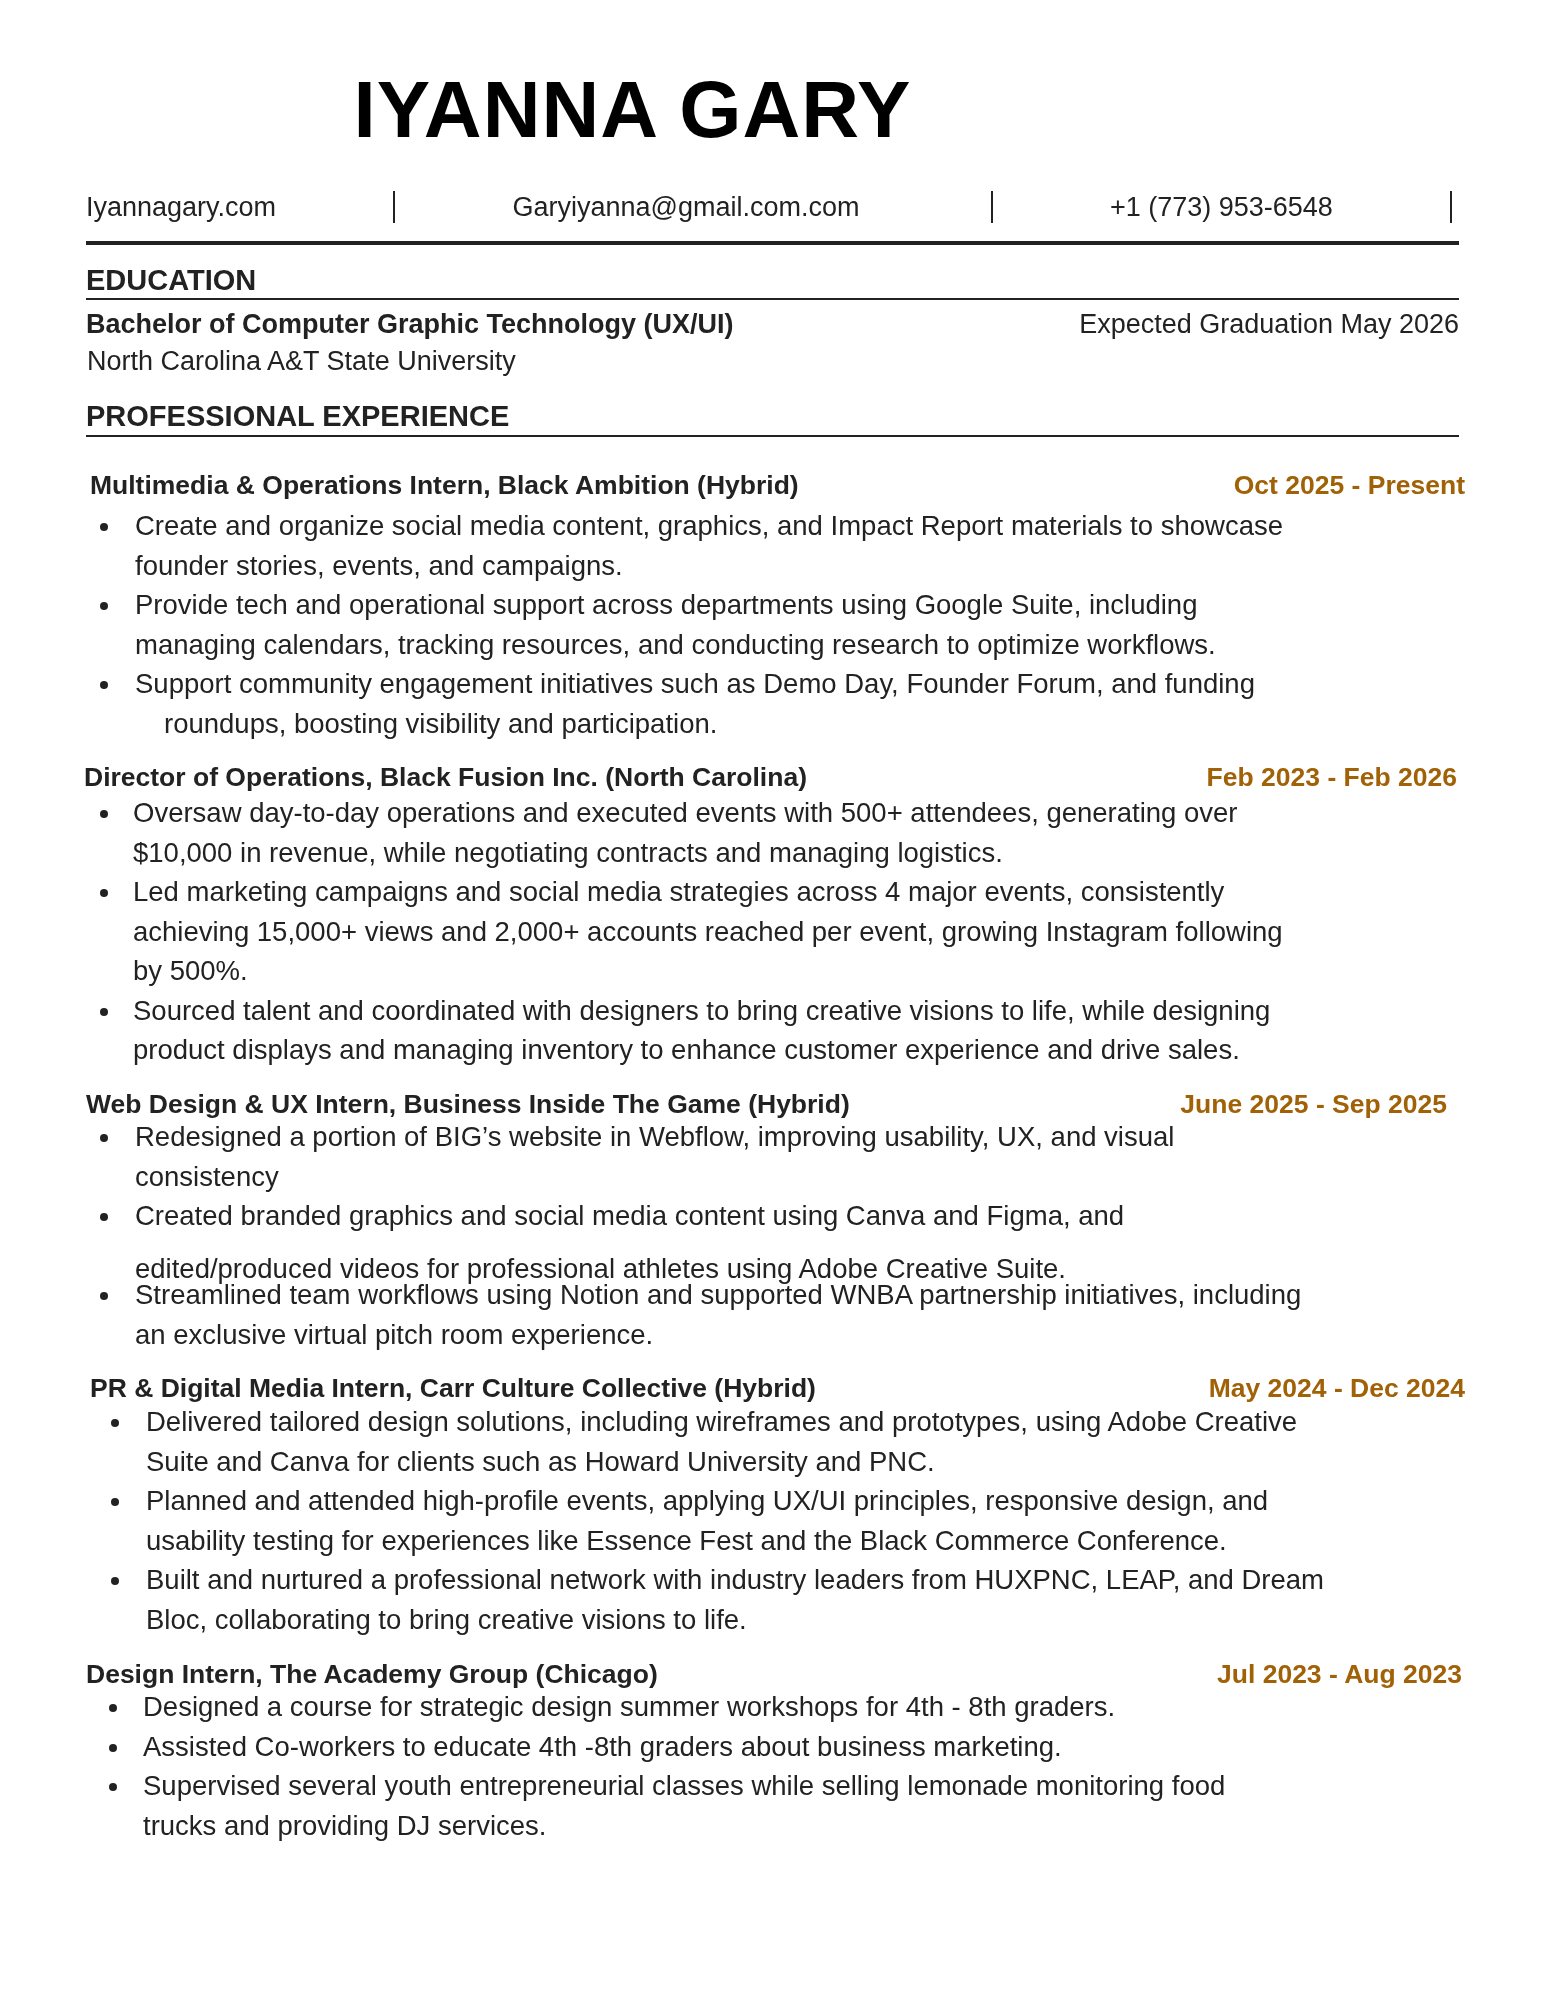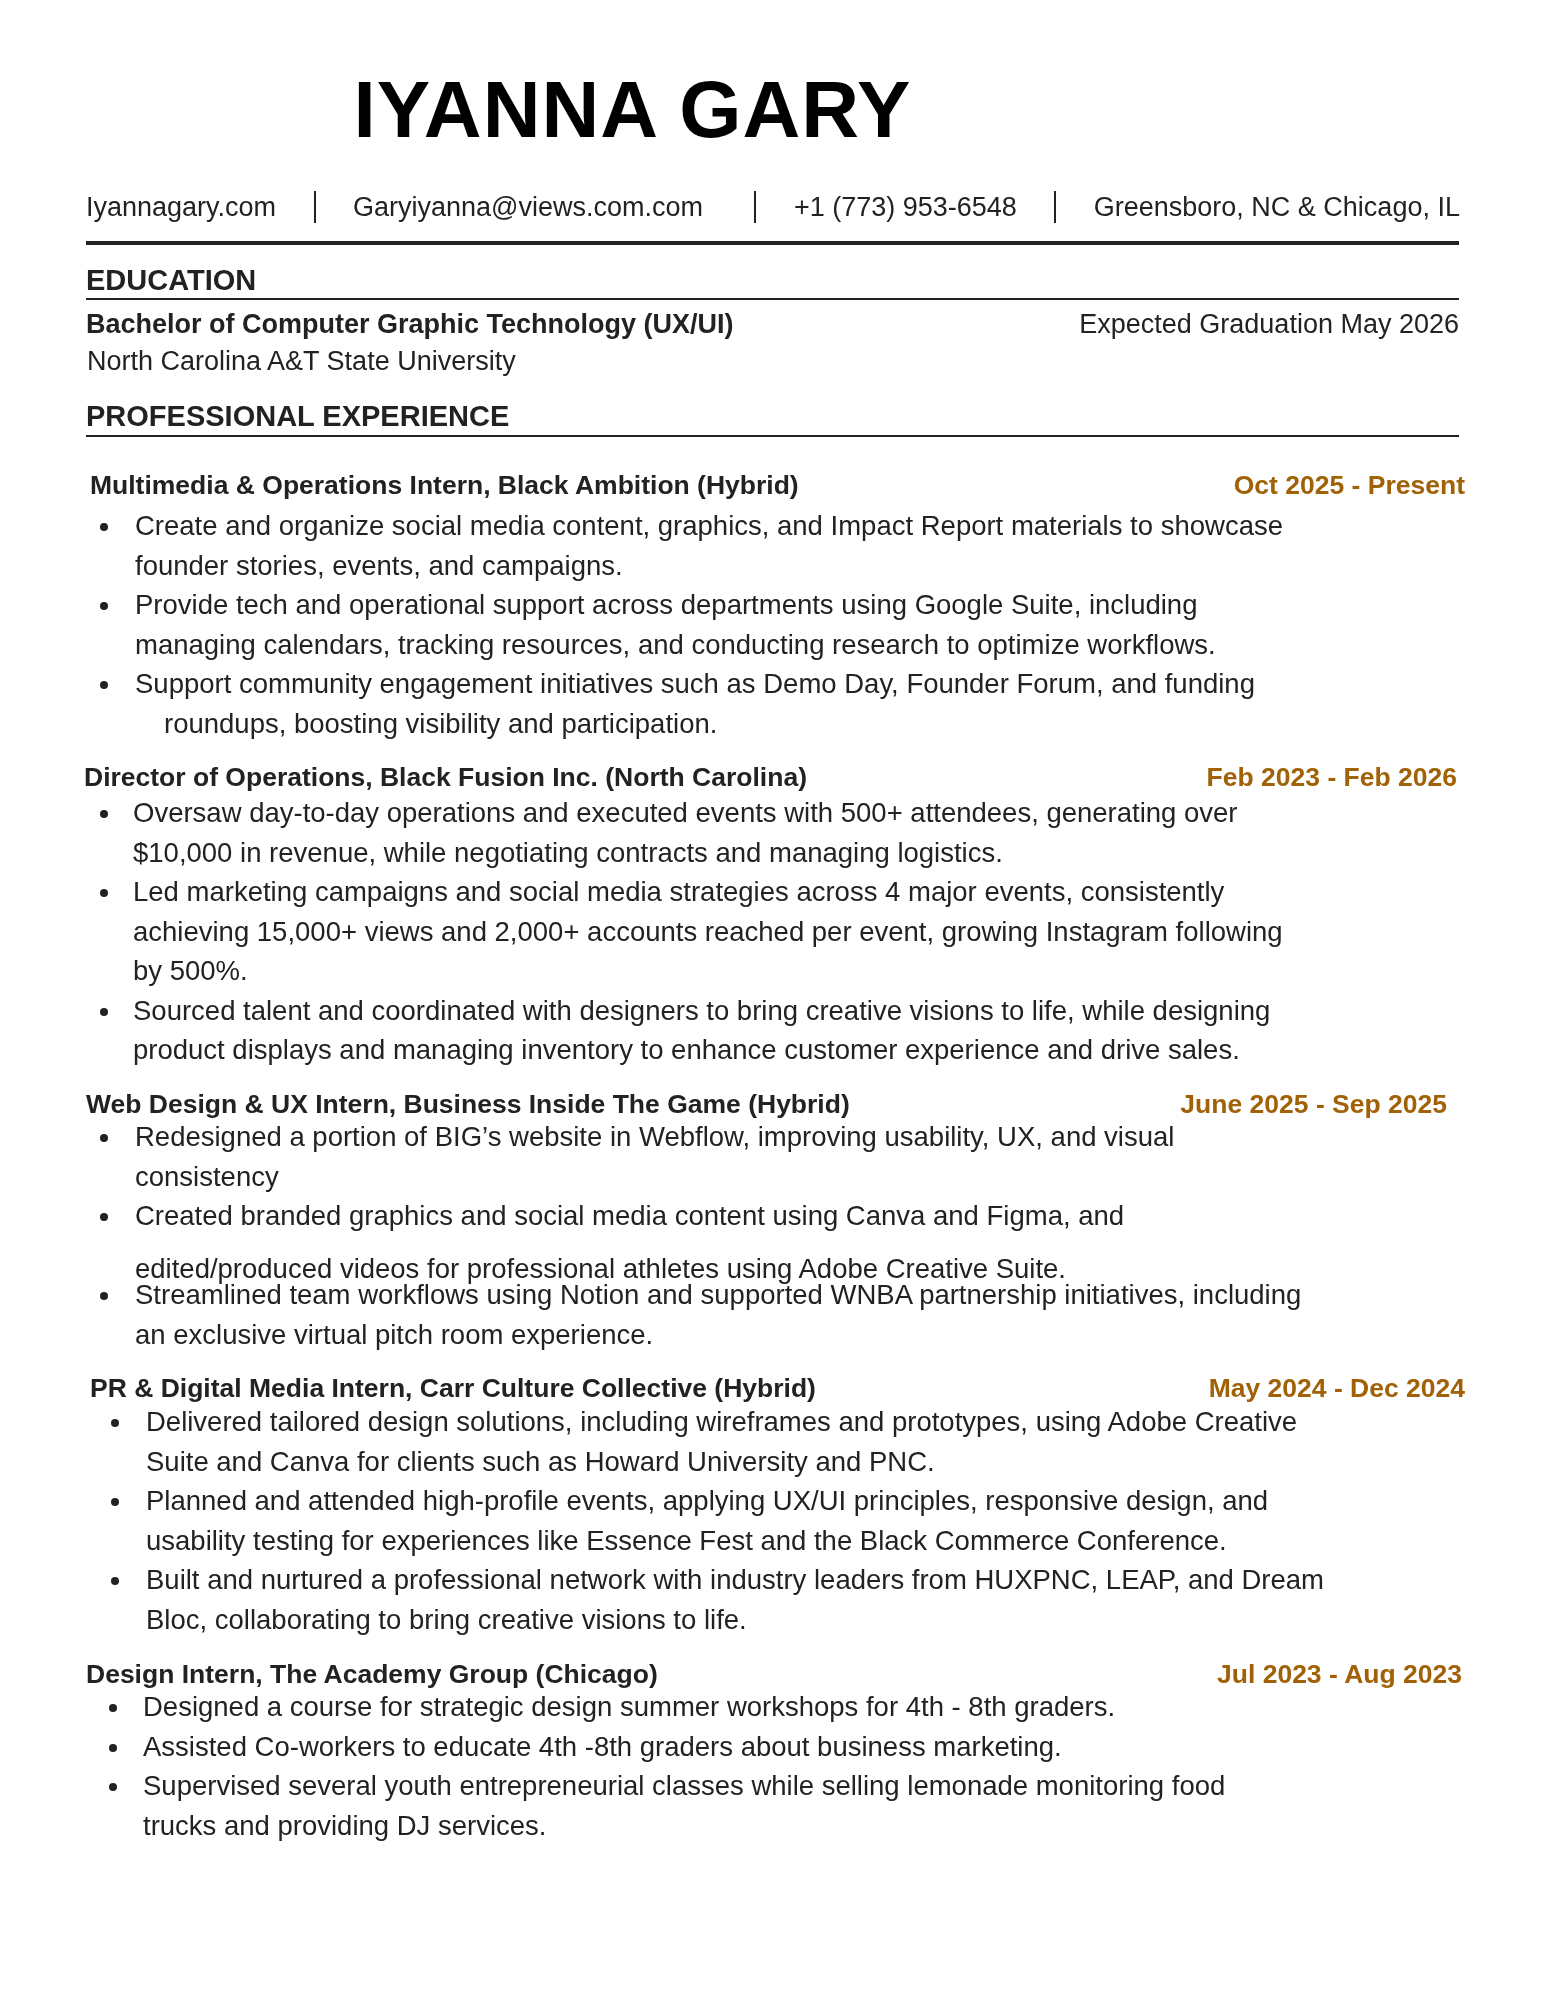--- a/index.html
+++ b/index.html
@@ -22,25 +22,24 @@
   .dot { position:absolute; width:8px; height:8px; border-radius:50%; background:#222222; }
 </style>
 </head>
 <body>
 
 <div class="abs name">IYANNA GARY</div>
 
 <div class="abs contact">
   <span>Iyannagary.com</span>
   <span class="sep"></span>
-  <span>Garyiyanna@views.com.com</span>
+  <span>Garyiyanna@gmail.com.com</span>
   <span class="sep" style="margin-left:22px"></span>
   <span>+1 (773) 953-6548</span>
   <span class="sep"></span>
-  <span>Greensboro, NC &amp; Chicago, IL</span>
 </div>
 <div class="rule-thick"></div>
 
 <div class="abs section-title" style="left:86px; top:263px;">EDUCATION</div>
 <div class="rule-thin" style="top:298px;"></div>
 <div class="abs bold" style="left:86px; top:307px;">Bachelor of Computer Graphic Technology (UX/UI)</div>
 <div class="abs reg" style="right:86px; top:307px;">Expected Graduation May 2026</div>
 <div class="abs reg" style="left:87px; top:344px;">North Carolina A&amp;T State University</div>
 
 <div class="abs section-title" style="left:86px; top:399px;">PROFESSIONAL EXPERIENCE</div>

